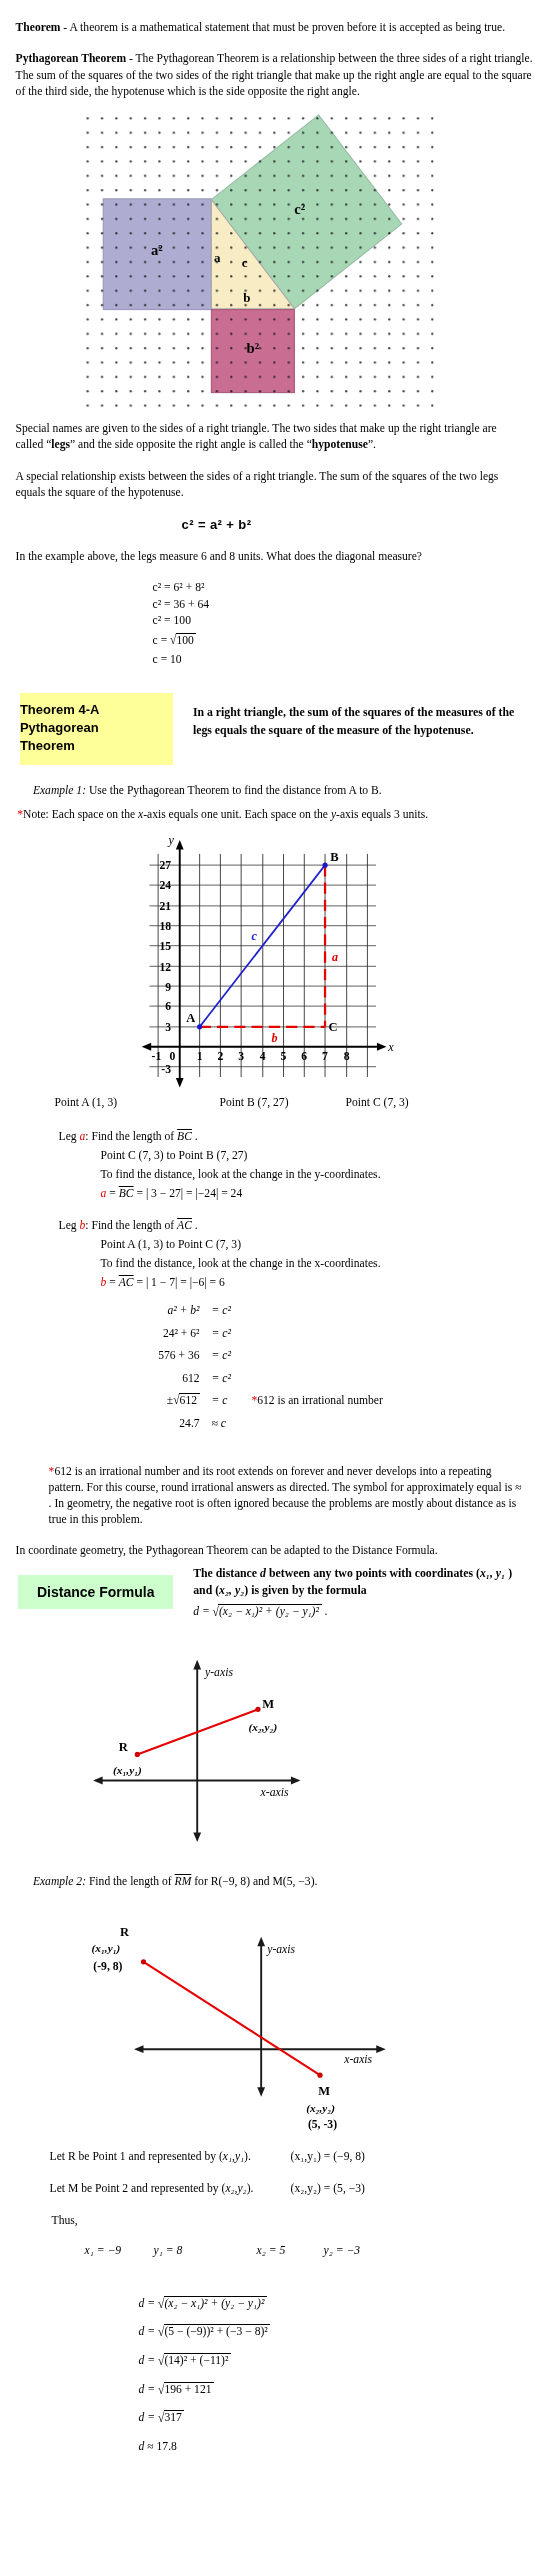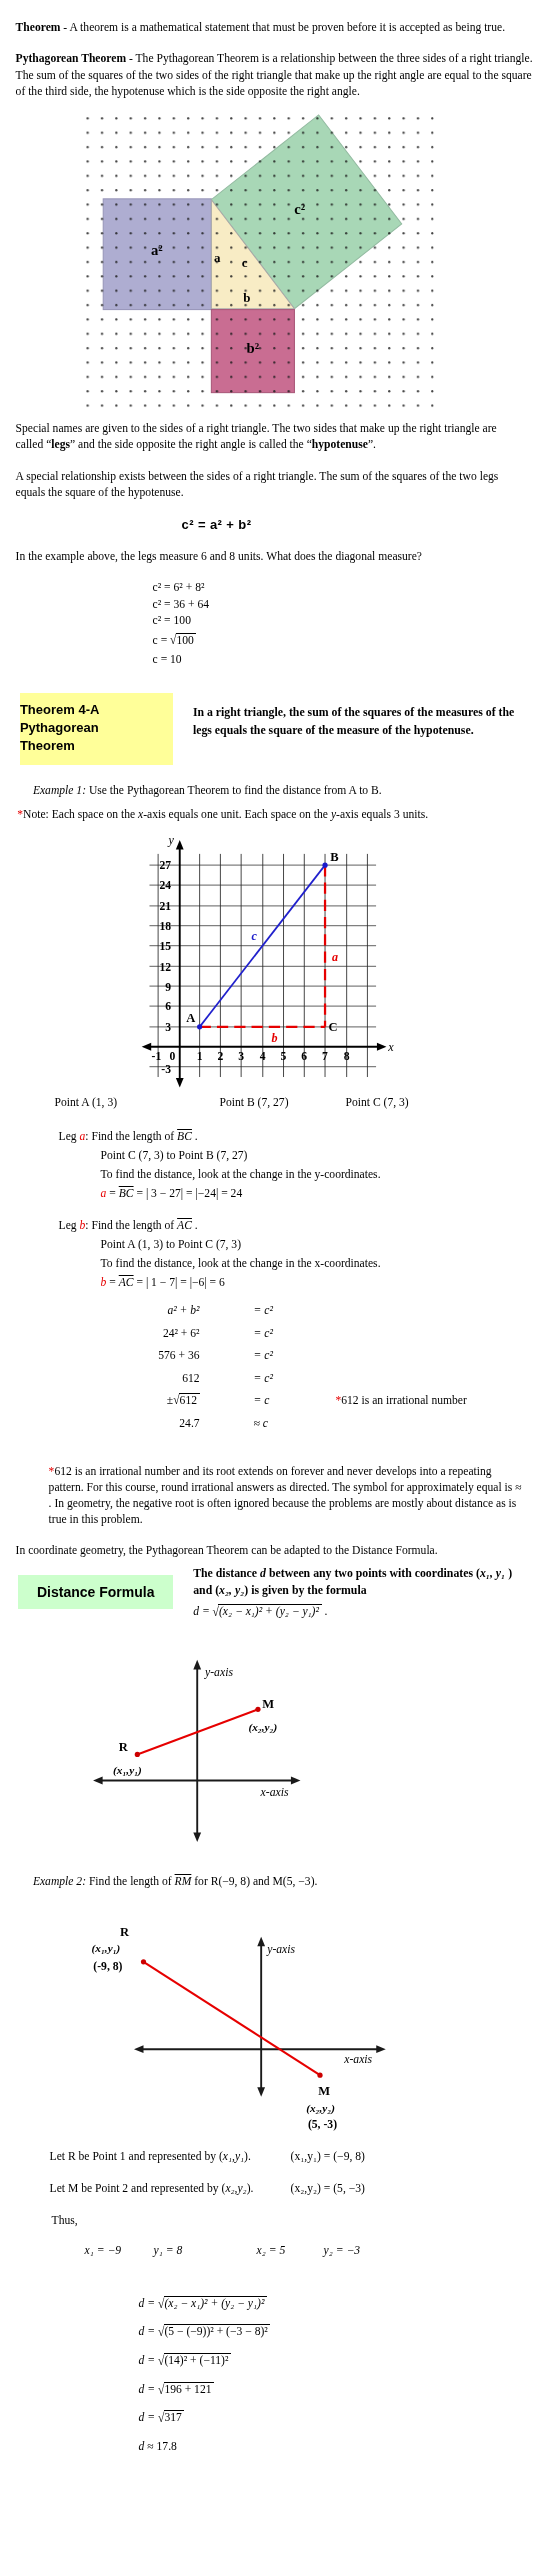--- a/index.html
+++ b/index.html
@@ -30,21 +30,21 @@
   .ex-line{margin:18px 0 0 17.3px;}
   .note-line{margin:7.8px 0 0 1.7px;max-width:498px;}
   .graph-svg{display:block;margin:10.4px 0 0 114px;}
   .captions{position:relative;margin-top:6px;height:16.5px;}
   .captions span{position:absolute;top:0;}
   .leg-block{margin:14.7px 0 0 43px;padding-left:42px;text-indent:-42px;line-height:19px;max-width:468px;}
   .leg-block .inner{text-indent:0;display:block;}
   .legb{margin-top:13px;}
   .ovl{text-decoration:overline;font-style:italic;}
   .work2{margin:7.8px 0 0 80px;line-height:22.5px;}
-  .work2 .row{display:flex;gap:42px;}
+  .work2 .row{display:flex;}
   .work2 .lhs{display:inline-block;width:104px;text-align:right;}
   .work2 .rhs{margin-left:12px;}
   .work2 .w2note{margin-left:24px;}
   .note612{margin:29px 0 0 33px;max-width:475px;line-height:16px;}
   .coordgeo{margin-top:14.7px;max-width:464px;}
   .df-row{margin-top:6px;display:flex;align-items:flex-start;}
   .df-box{margin-left:2.6px;margin-top:9.5px;width:155px;height:34px;background:#ccffcc;text-align:center;
           font-family:"Liberation Sans",sans-serif;font-weight:bold;font-size:14px;line-height:34px;}
   .df-right{margin-left:20px;width:325px;}
   .df-desc{font-weight:bold;line-height:16.5px;font-size:11.8px;}

